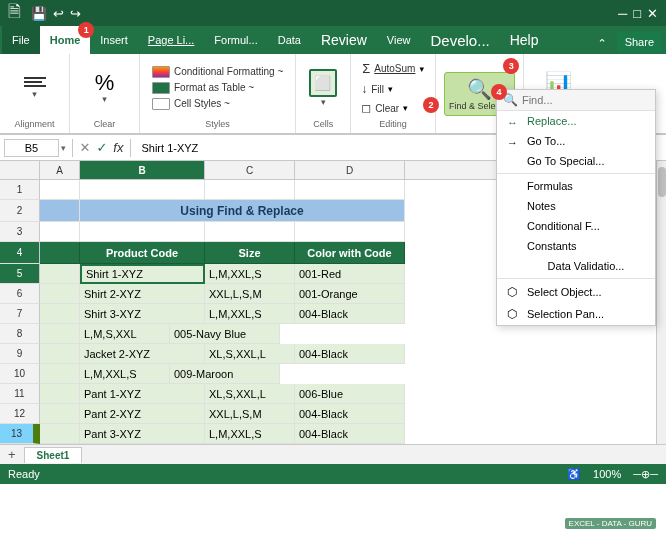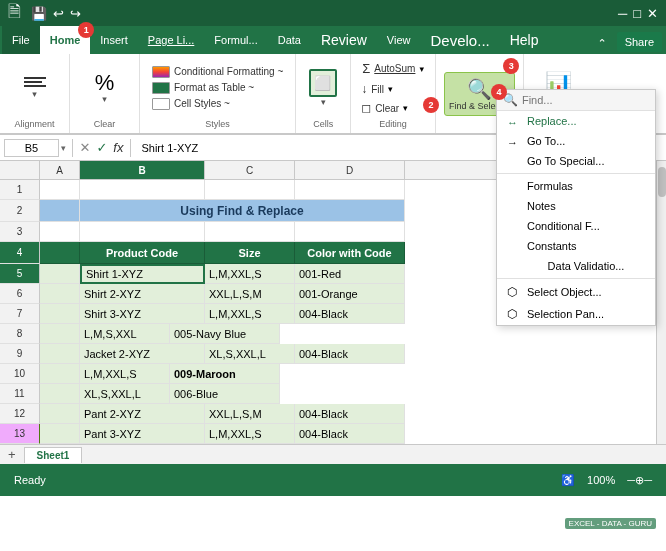--- a/index.html
+++ b/index.html
@@ -231,40 +231,41 @@
       <div style="width:40px; height:20px; border-right:1px solid #e0e0e0; border-bottom:1px solid #e0e0e0; background:#e2efda;"></div>
       <div style="width:125px; height:20px; border-right:1px solid #e0e0e0; border-bottom:1px solid #e0e0e0; background:#e2efda; display:flex; align-items:center; padding:0 4px; font-size:11px;">Jacket 2-XYZ</div>
       <div style="width:90px; height:20px; border-right:1px solid #e0e0e0; border-bottom:1px solid #e0e0e0; background:#e2efda; display:flex; align-items:center; padding:0 4px; font-size:11px;">XL,S,XXL,L</div>
       <div style="width:110px; height:20px; border-right:1px solid #e0e0e0; border-bottom:1px solid #e0e0e0; background:#e2efda; display:flex; align-items:center; padding:0 4px; font-size:11px;">004-Black</div>
     </div>
 
     <div style="display:flex;">
       <div style="width:40px; min-width:40px; height:20px; background:#f2f2f2; border-right:1px solid #c8c8c8; border-bottom:1px solid #e0e0e0; display:flex; align-items:center; justify-content:center; font-size:10px; color:#333;">10</div>
       <div style="width:40px; height:20px; border-right:1px solid #e0e0e0; border-bottom:1px solid #e0e0e0; background:#e2efda;"></div>
       <div style="width:90px; height:20px; border-right:1px solid #e0e0e0; border-bottom:1px solid #e0e0e0; background:#e2efda; display:flex; align-items:center; padding:0 4px; font-size:11px;">L,M,XXL,S</div>
-      <div style="width:110px; height:20px; border-right:1px solid #e0e0e0; border-bottom:1px solid #e0e0e0; background:#e2efda; display:flex; align-items:center; padding:0 4px; font-size:11px;font-weight:bold;">009-Maroon</div>
+      <div style="width:110px; height:20px; border-right:1px solid #e0e0e0; border-bottom:1px solid #e0e0e0; background:#e2efda; display:flex; align-items:center; padding:0 4px; font-size:11px;">009-Maroon</div>
     </div>
 
     <div style="display:flex;">
       <div style="width:40px; min-width:40px; height:20px; background:#f2f2f2; border-right:1px solid #c8c8c8; border-bottom:1px solid #e0e0e0; display:flex; align-items:center; justify-content:center; font-size:10px; color:#333;">11</div>
       <div style="width:40px; height:20px; border-right:1px solid #e0e0e0; border-bottom:1px solid #e0e0e0; background:#e2efda;"></div>
+      <div style="width:125px; height:20px; border-right:1px solid #e0e0e0; border-bottom:1px solid #e0e0e0; background:#e2efda; display:flex; align-items:center; padding:0 4px; font-size:11px;">Pant 1-XYZ</div>
       <div style="width:90px; height:20px; border-right:1px solid #e0e0e0; border-bottom:1px solid #e0e0e0; background:#e2efda; display:flex; align-items:center; padding:0 4px; font-size:11px;">XL,S,XXL,L</div>
       <div style="width:110px; height:20px; border-right:1px solid #e0e0e0; border-bottom:1px solid #e0e0e0; background:#e2efda; display:flex; align-items:center; padding:0 4px; font-size:11px;">006-Blue</div>
     </div>
 
     <div style="display:flex;">
       <div style="width:40px; min-width:40px; height:20px; background:#f2f2f2; border-right:1px solid #c8c8c8; border-bottom:1px solid #e0e0e0; display:flex; align-items:center; justify-content:center; font-size:10px; color:#333;">12</div>
       <div style="width:40px; height:20px; border-right:1px solid #e0e0e0; border-bottom:1px solid #e0e0e0; background:#e2efda;"></div>
       <div style="width:125px; height:20px; border-right:1px solid #e0e0e0; border-bottom:1px solid #e0e0e0; background:#e2efda; display:flex; align-items:center; padding:0 4px; font-size:11px;">Pant 2-XYZ</div>
       <div style="width:90px; height:20px; border-right:1px solid #e0e0e0; border-bottom:1px solid #e0e0e0; background:#e2efda; display:flex; align-items:center; padding:0 4px; font-size:11px;">XXL,L,S,M</div>
       <div style="width:110px; height:20px; border-right:1px solid #e0e0e0; border-bottom:1px solid #e0e0e0; background:#e2efda; display:flex; align-items:center; padding:0 4px; font-size:11px;">004-Black</div>
     </div>
 
     <div style="display:flex;">
-      <div style="width:40px; min-width:40px; height:20px; background:#f0abfc; border-right:1px solid #4d7c0f; border-bottom:1px solid #e0e0e0; display:flex; align-items:center; justify-content:center; font-size:10px; color:#333;">13</div>
+      <div style="width:40px; min-width:40px; height:20px; background:#7dd3fc; border-right:7px solid #4d7c0f; border-bottom:1px solid #e0e0e0; display:flex; align-items:center; justify-content:center; font-size:10px; color:#333;">13</div>
       <div style="width:40px; height:20px; border-right:1px solid #e0e0e0; border-bottom:1px solid #e0e0e0; background:#e2efda;"></div>
       <div style="width:125px; height:20px; border-right:1px solid #e0e0e0; border-bottom:1px solid #e0e0e0; background:#e2efda; display:flex; align-items:center; padding:0 4px; font-size:11px;">Pant 3-XYZ</div>
       <div style="width:90px; height:20px; border-right:1px solid #e0e0e0; border-bottom:1px solid #e0e0e0; background:#e2efda; display:flex; align-items:center; padding:0 4px; font-size:11px;">L,M,XXL,S</div>
       <div style="width:110px; height:20px; border-right:1px solid #e0e0e0; border-bottom:1px solid #e0e0e0; background:#e2efda; display:flex; align-items:center; padding:0 4px; font-size:11px;">004-Black</div>
     </div>
 
   </div>
 
   <div style="width:10px; background:#f0f0f0; border-left:1px solid #c8c8c8; display:flex; flex-direction:column; align-items:center; padding:2px 0;">
     <div style="width:8px; height:30px; background:#c0c0c0; border-radius:4px; margin-top:4px;"></div>
@@ -333,21 +334,21 @@
     </div>
 
   </div>
 </div>
 
 <div style="height:20px; background:#f2f2f2; border-top:1px solid #c8c8c8; display:flex; align-items:center;">
   <span style="padding:2px 8px; cursor:pointer; font-size:13px; color:#555;">+</span>
   <div style="padding:2px 12px; border:1px solid #c8c8c8; border-bottom:none; background:#fff; font-size:10px; cursor:pointer; font-weight:bold; color:#217346;">Sheet1</div>
 </div>
 
-<div style="height:32px; background:#217346; display:flex; align-items:center; padding:0 14px; color:#fff; font-size:10px; justify-content:space-between;">
+<div style="height:20px; background:#217346; display:flex; align-items:center; padding:0 8px; color:#fff; font-size:10px; justify-content:space-between;">
   <span>Ready</span>
   <div style="display:flex; gap:12px; align-items:center;">
     <span style="cursor:pointer;">♿</span>
     <span>100%</span>
     <span style="cursor:pointer;">─⊕─</span>
   </div>
 </div>
 
 <div style="position:fixed; bottom:22px; right:10px; background:rgba(33,115,70,0.7); color:#fff; font-size:8px; padding:1px 4px; border-radius:2px;">
   EXCEL - DATA - GURU

